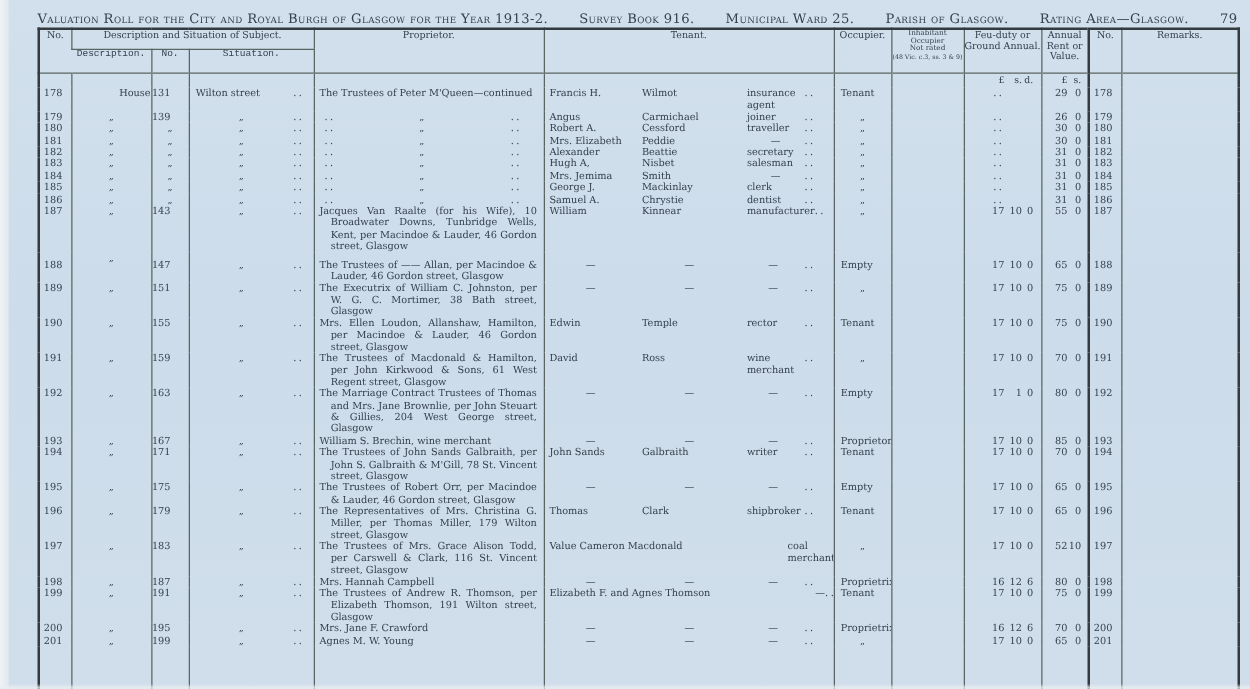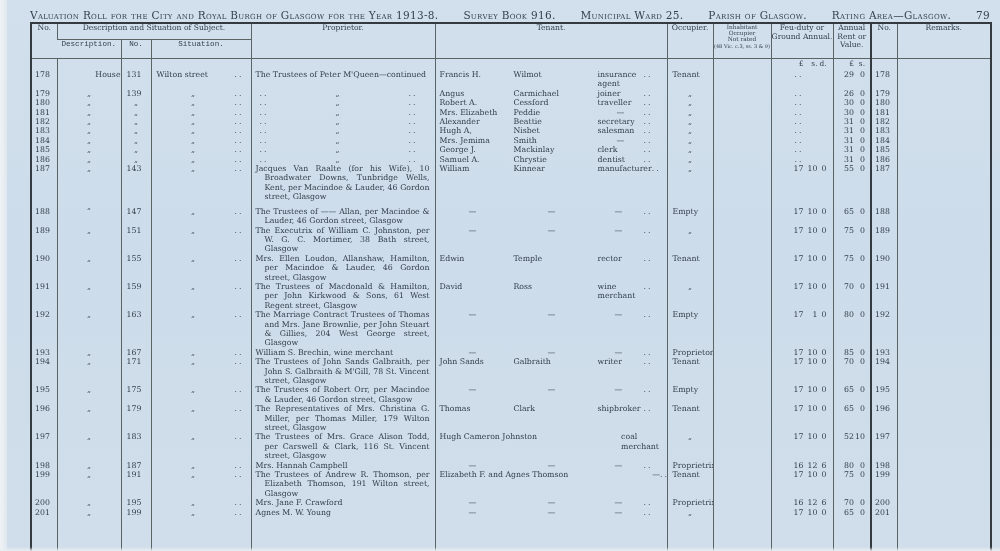--- a/index.html
+++ b/index.html
@@ -48,21 +48,21 @@
   th.inh-h span { display:block; }
   tr.currency th { height:11px; border-top:1px solid #5a6462; font-size:7.4px; line-height:10px; }
   .c-no2h { border-left:2px solid #333b40 !important; }
 
   tbody td { font-size:7.8px; line-height:9.4px; }
   tr.gap td { padding-top:5px; }
 
   td.c-no   { padding-left:3px; }
   td.c-desc { text-align:right; padding-left:8px; }
   td.c-desc.ctr, td.c-sno.ctr, td.c-occ.ctr { text-align:center; padding:0; }
-  td.c-sno  { text-align:center; padding-right:4px; }
+  td.c-sno  { text-align:left; padding-right:4px; }
   td.c-sit .sitflex { display:flex; }
   td.c-sit .sit-t { flex:1; padding-left:5px; }
   td.c-sit .sit-t.ctr { text-align:center; padding-left:0; }
   td.c-sit .sit-d { flex:0 0 auto; padding-right:7px; letter-spacing:2px; }
 
   td.c-prop { padding-right:3px;margin-left:31px; }
   .pwrap { padding-left:13px; text-indent:-9px; text-align:justify; padding-right:2px; }
   .pdit { display:flex; justify-content:space-between; padding:0 14px 0 8px; letter-spacing:2px; }
 
   td.c-ten .trow { display:flex; }
@@ -84,21 +84,21 @@
   .r1{width:16px}.r2{width:11px}
   tr.filler td { height:72px; }
 </style>
 </head>
 <body>
 
 <div class="page">
   <div class="edge-left"></div>
 
   <header class="masthead">
-    <span class="seg">Valuation Roll for the City and Royal Burgh of Glasgow for the Year 1913-8.</span>
+    <span class="seg">Valuation Roll for the City and Royal Burgh of Glasgow for the Year 1913-2.</span>
     <span class="seg">Survey Book 916.</span>
     <span class="seg">Municipal Ward 25.</span>
     <span class="seg">Parish of Glasgow.</span>
     <span class="seg">Rating Area—Glasgow.</span>
     <span class="seg">79</span>
   </header>
 
   <table class="roll">
     <colgroup>
       <col class="w-no">
@@ -728,21 +728,21 @@
       <div class="sitflex">
         <span class="sit-t ctr">„</span>
         <span class="sit-d">..</span>
       </div>
     </td>
     <td class="c-prop">
             <div class="pwrap">The Trustees of Mrs. Grace Alison Todd, per Carswell &amp; Clark, 116 St. Vincent street, Glasgow</div>
           </td>
     <td class="c-ten">
       <div class="trow">
-        <span class="t1 wide">Hugh Cameron Johnston</span>
+        <span class="t1 wide">Value Cameron Macdonald</span>
         <span class="t2"></span>
         <span class="t3">coal merchant</span>
 
       </div>
     </td>
     <td class="c-occ ctr">„</td>
     <td class="c-inh"></td>
     <td class="c-feu"><span class="m m1">17</span><span class="m m2">10</span><span class="m m3">0</span></td>
     <td class="c-rent"><span class="r r1">52</span><span class="r r2">10</span></td>
     <td class="c-no2">197</td>

